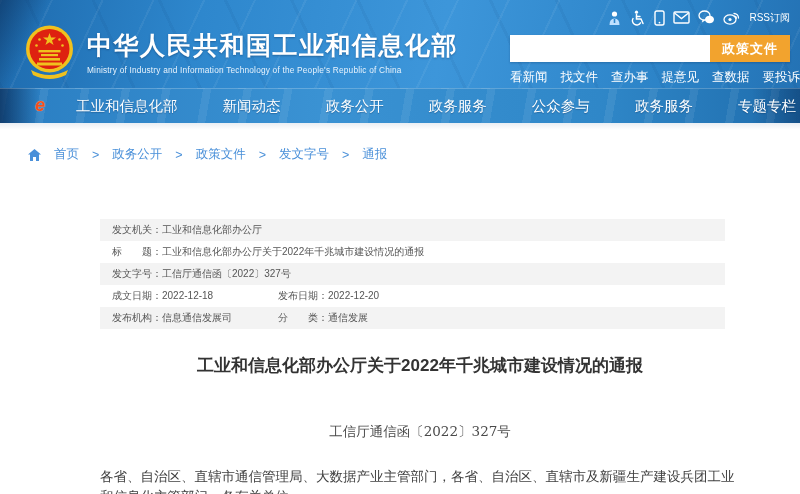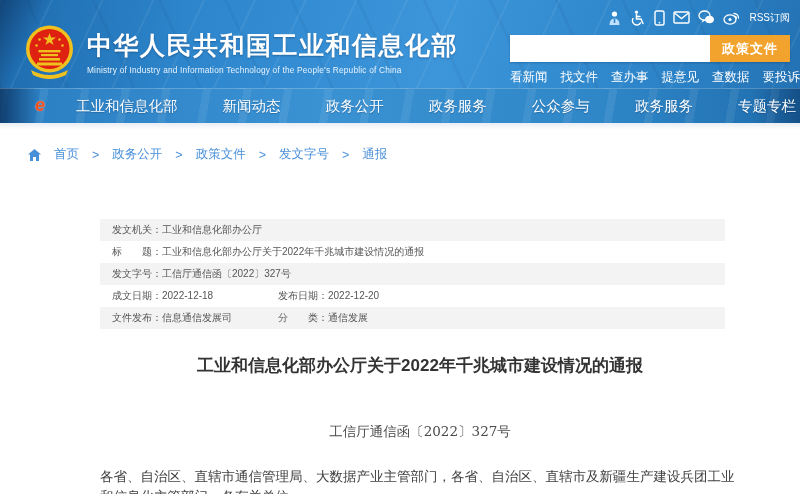--- a/index.html
+++ b/index.html
@@ -200,21 +200,21 @@
         <span class="mlabel">成文日期：</span>
         <span class="mvalue">2022-12-18</span>
       </div>
       <div class="mcell">
         <span class="mlabel">发布日期：</span>
         <span class="mvalue">2022-12-20</span>
       </div>
     </div>
     <div class="mrow alt">
       <div class="mcell col1">
-        <span class="mlabel">文件发布：</span>
+        <span class="mlabel">发布机构：</span>
         <span class="mvalue">信息通信发展司</span>
       </div>
       <div class="mcell">
         <span class="mlabel">分　　类：</span>
         <span class="mvalue">通信发展</span>
       </div>
     </div>
   </div>
 
   <div class="article">

